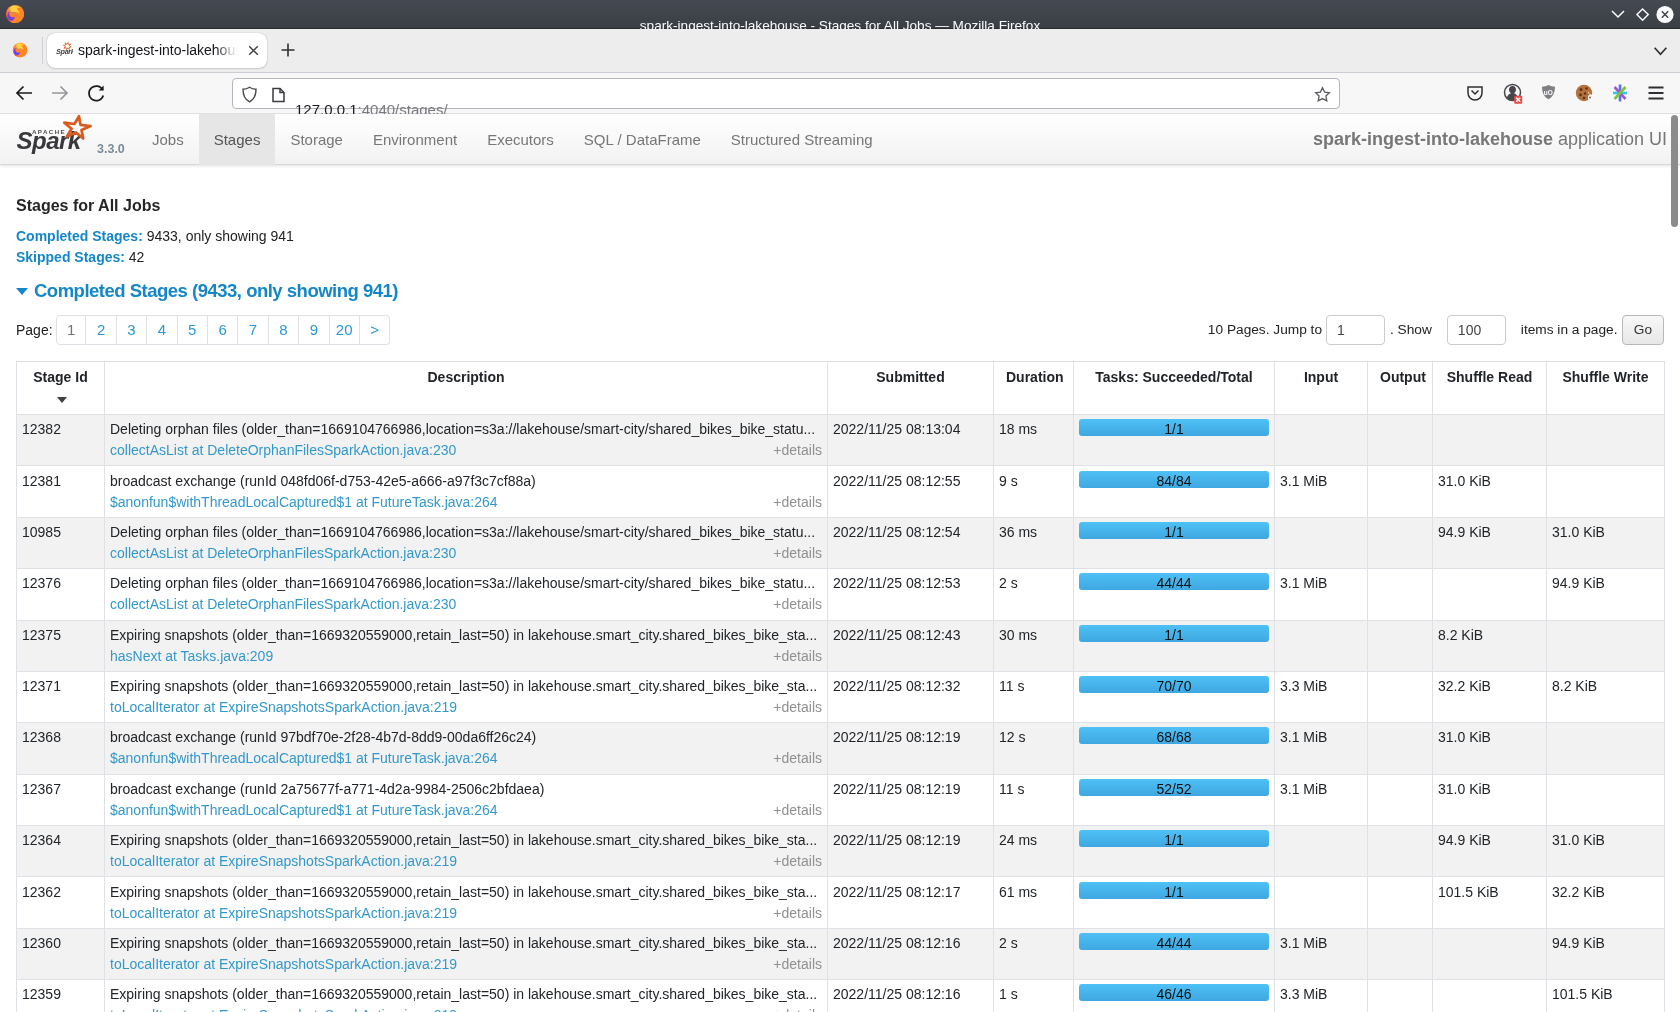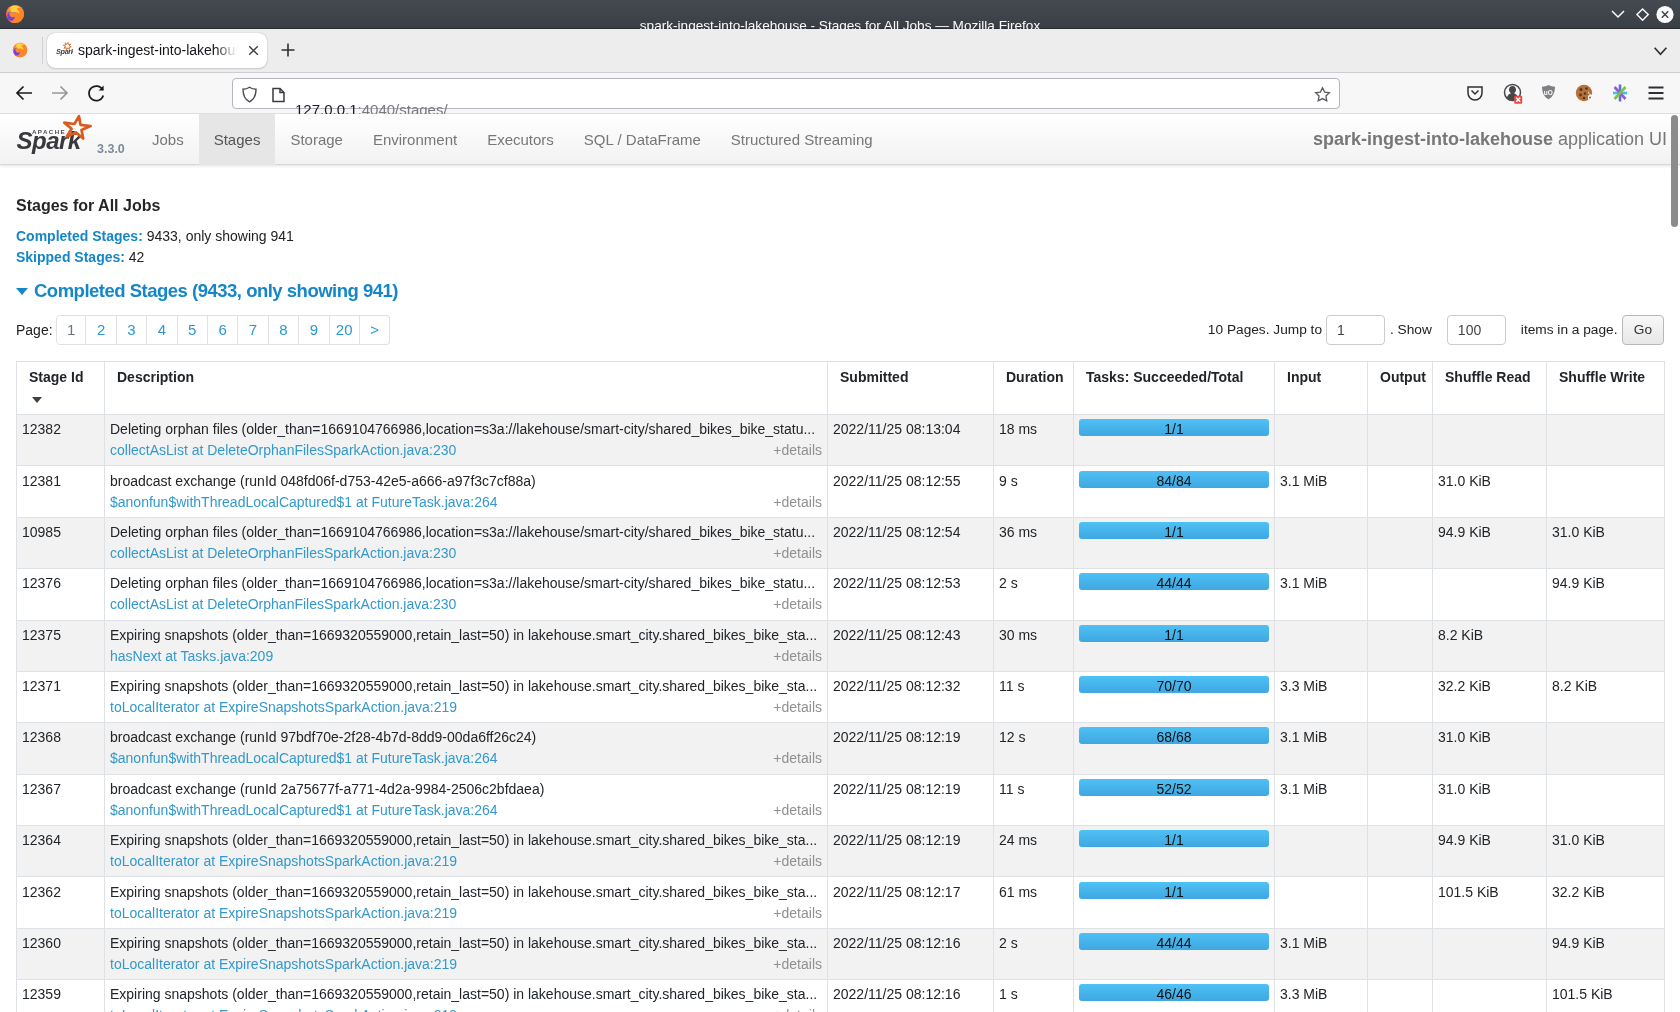--- a/index.html
+++ b/index.html
@@ -74,21 +74,21 @@
 .jump input.show { width:59px; margin:0 15px; }
 .gobtn { display:inline-block; width:42px; height:30px; line-height:28px; text-align:center;
   background:linear-gradient(#f8f8f8,#e7e7e7); border:1px solid #b9b9b9; border-radius:4px;
   color:#333; margin-left:4.5px; vertical-align:middle; }
 
 
 table.stages { border-collapse:collapse; margin-top:16px; width:1648px; table-layout:fixed;
   font-size:14px; color:#212529; }
 table.stages th, table.stages td { border:1px solid #dee2e6; padding:4.2px 5px; vertical-align:top;
   line-height:21px; }
-table.stages th { text-align:left; font-weight:bold; padding:5px 12px; }
+table.stages th { text-align:center; font-weight:bold; padding:5px 12px; }
 .sortarr { display:inline-block; width:0; height:0; border-left:5px solid transparent;
   border-right:5px solid transparent; border-top:6px solid #404040; margin-left:3px; }
 table.stages tbody tr:nth-child(odd) { background:#f2f2f2; }
 .dlink { color:#3399cc; }
 .ddet { float:right; color:#909090; }
 .progress { background:linear-gradient(#4ec1f5,#3fa7e1); border-radius:3px; height:17px;
   text-align:center; line-height:21px; font-size:14px; color:#111; }
 
 .scrollthumb { position:absolute; left:1671px; top:1px; width:7px; height:112px;
   background:#8b8b8b; border-radius:3.5px; }

